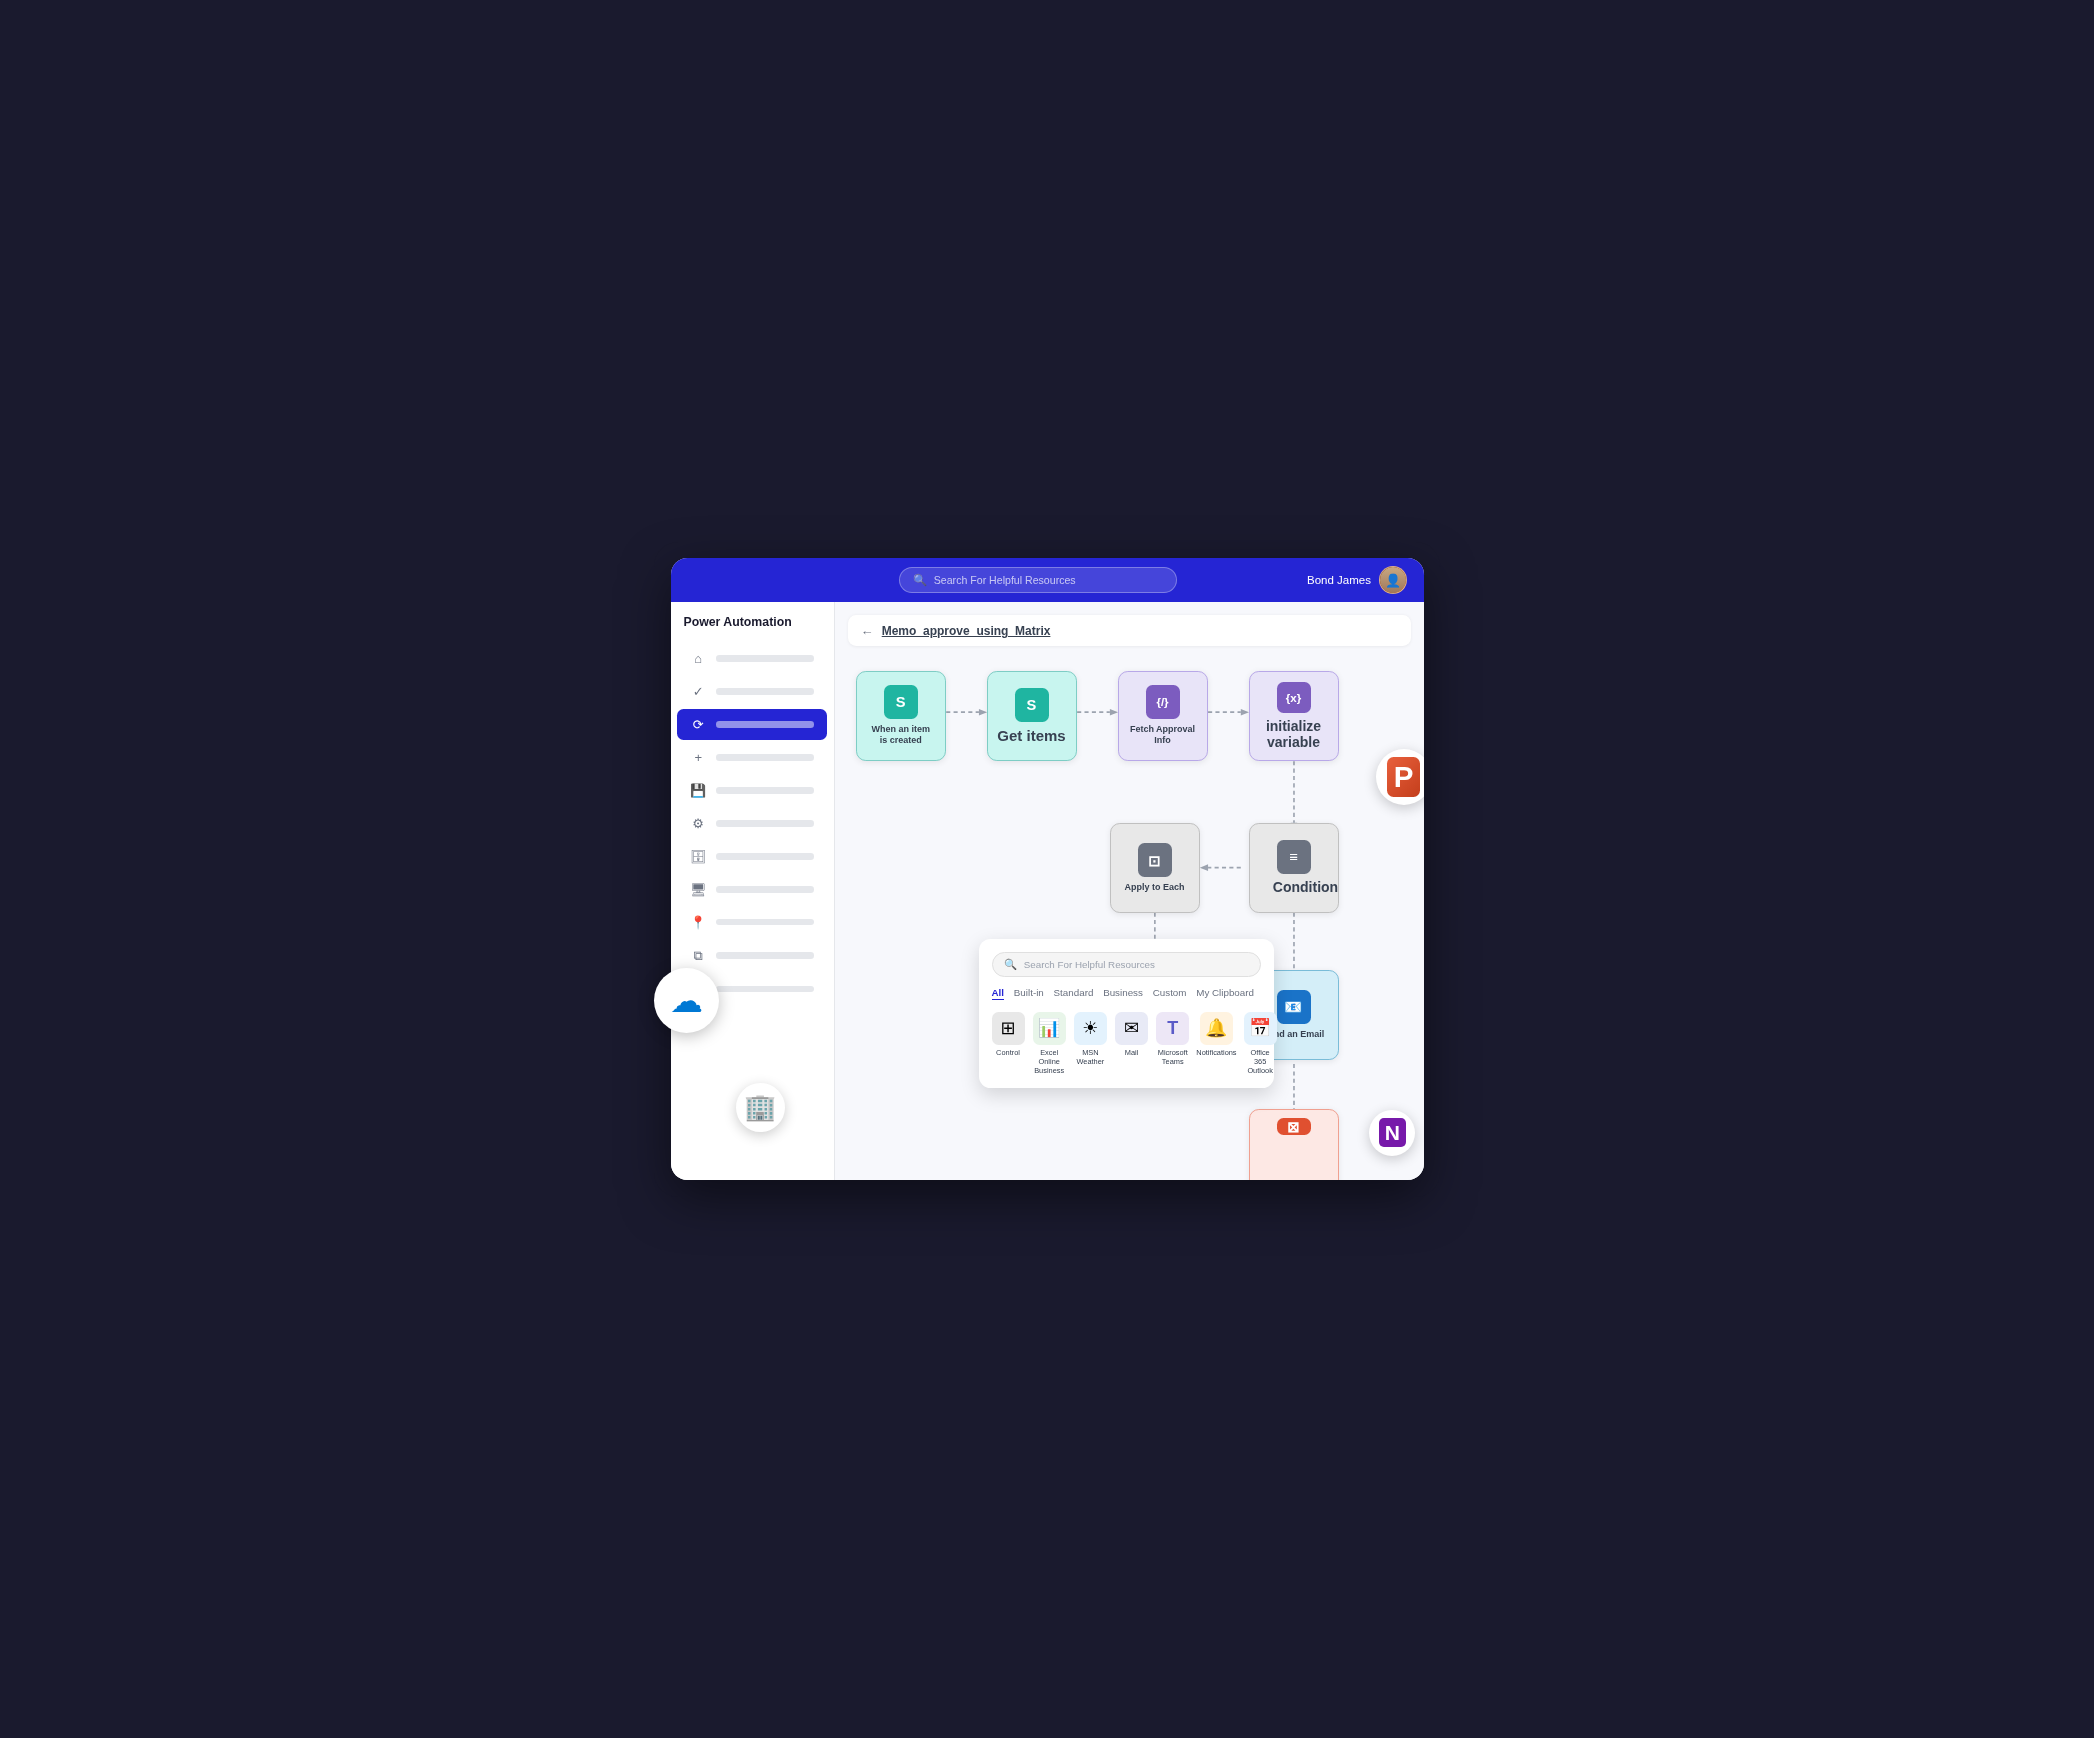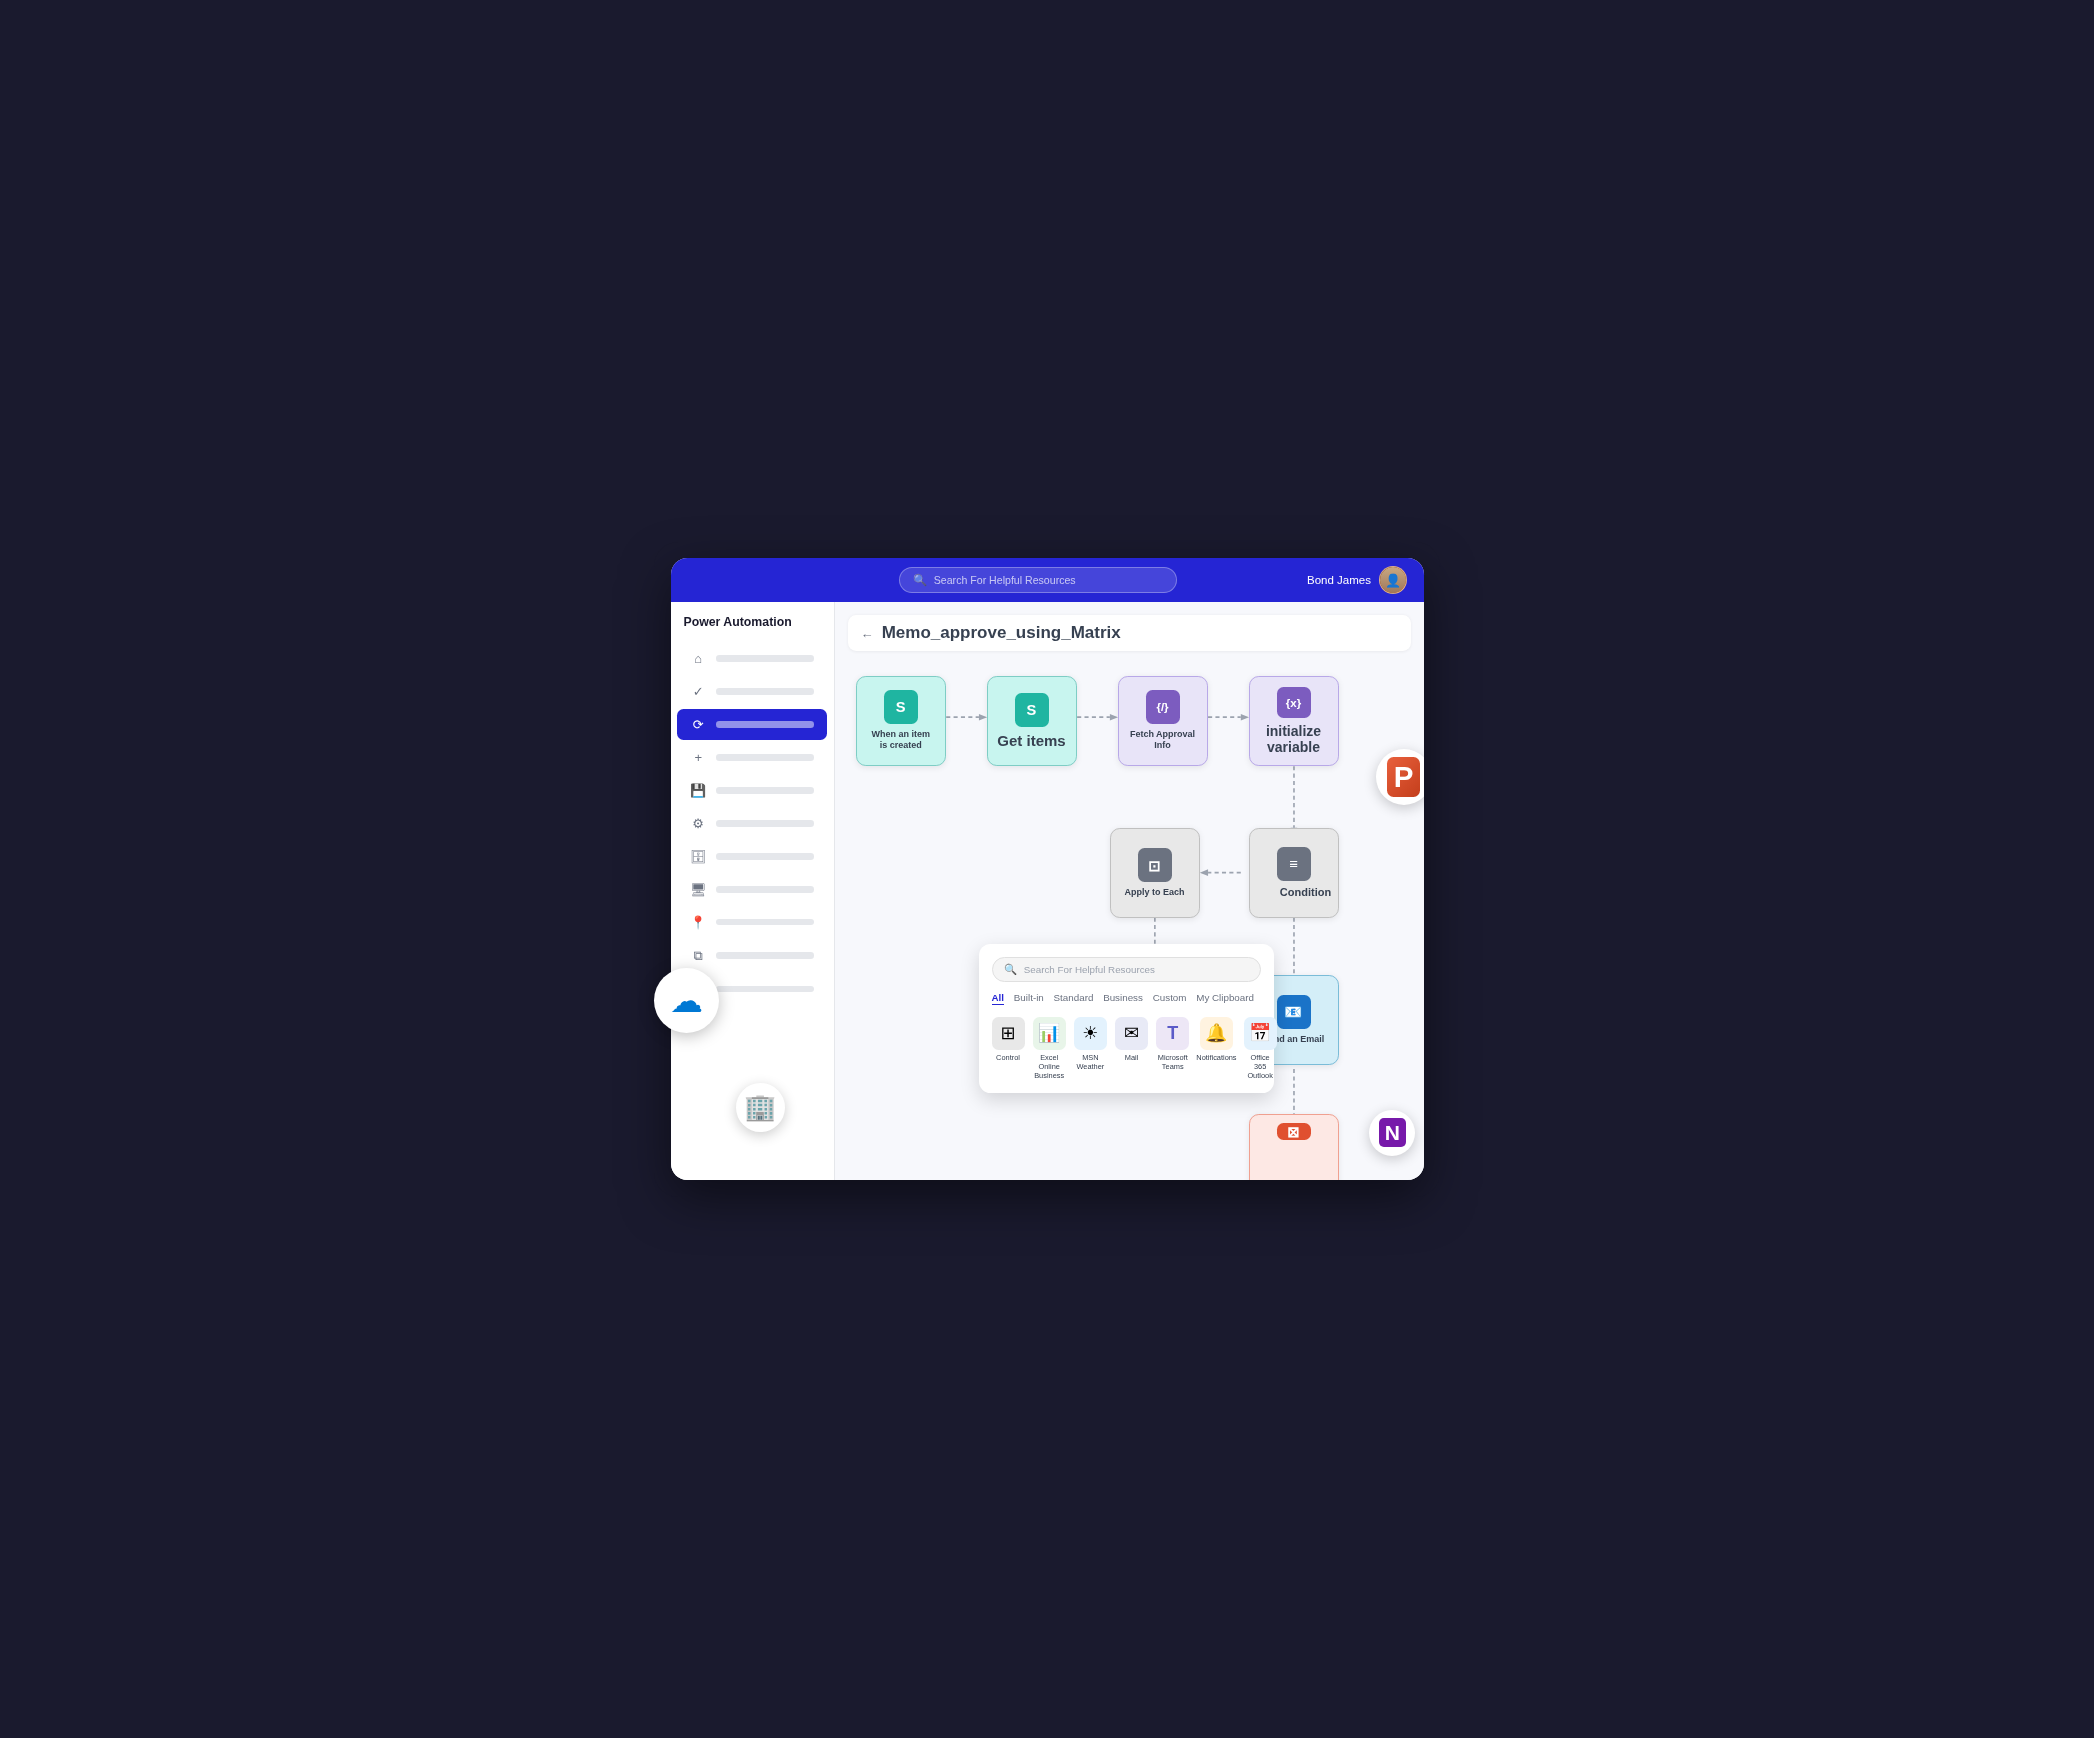--- a/index.html
+++ b/index.html
@@ -168,23 +168,24 @@
       gap: 8.2px;
       margin-bottom: 16.4px;
       box-shadow: 0 0.8px 3.3px rgba(0,0,0,0.06);
     }
     .back-arrow {
       color: #6b7280;
       font-size: 13px;
       cursor: pointer;
     }
     .breadcrumb-title {
-      font-size: 17px;
+      font-size: 12px;
       font-weight: 600;
       color: #374151;
+      text-decoration: underline;
     }
     
     .flow-container {
       position: relative;
       min-height: 442px;
     }
     
     .node {
       position: absolute;
       border-radius: 9.8px;
@@ -510,21 +511,21 @@
               <div class="node-icon-box" style="background:#6b7280; border-radius:6.5px; width:34px; height:34px; display:flex; align-items:center; justify-content:center; margin-bottom:4.9px;">
                 <span style="color:#fff; font-size:14.7px;">⊡</span>
               </div>
               <span style="font-size:9px;">Apply to Each</span>
             </div>
 
             <div class="node node-gray" style="left:401px; top:160px;">
               <div class="node-icon-box" style="background:#6b7280; border-radius:6.5px; width:34px; height:34px; display:flex; align-items:center; justify-content:center; margin-bottom:4.9px;">
                 <span style="color:#fff; font-size:14.7px;">≡</span>
               </div>
-              <span style="font-size:11px;margin-left:24px;">Condition</span>
+              <span style="font-size:14px;margin-left:24px;">Condition</span>
             </div>
 
             <div class="node node-blue-purple" style="left:262px; top:307px;">
               <div class="node-icon-box" style="background:#6650d0; border-radius:6.5px; width:34px; height:34px; display:flex; align-items:center; justify-content:center; margin-bottom:4.9px;">
                 <span style="color:#fff; font-size:14.7px;">✓</span>
               </div>
               <span style="font-size:9px;">Wait an Approval</span>
             </div>
 
             <div class="node node-light-blue" style="left:401px; top:307px;">

